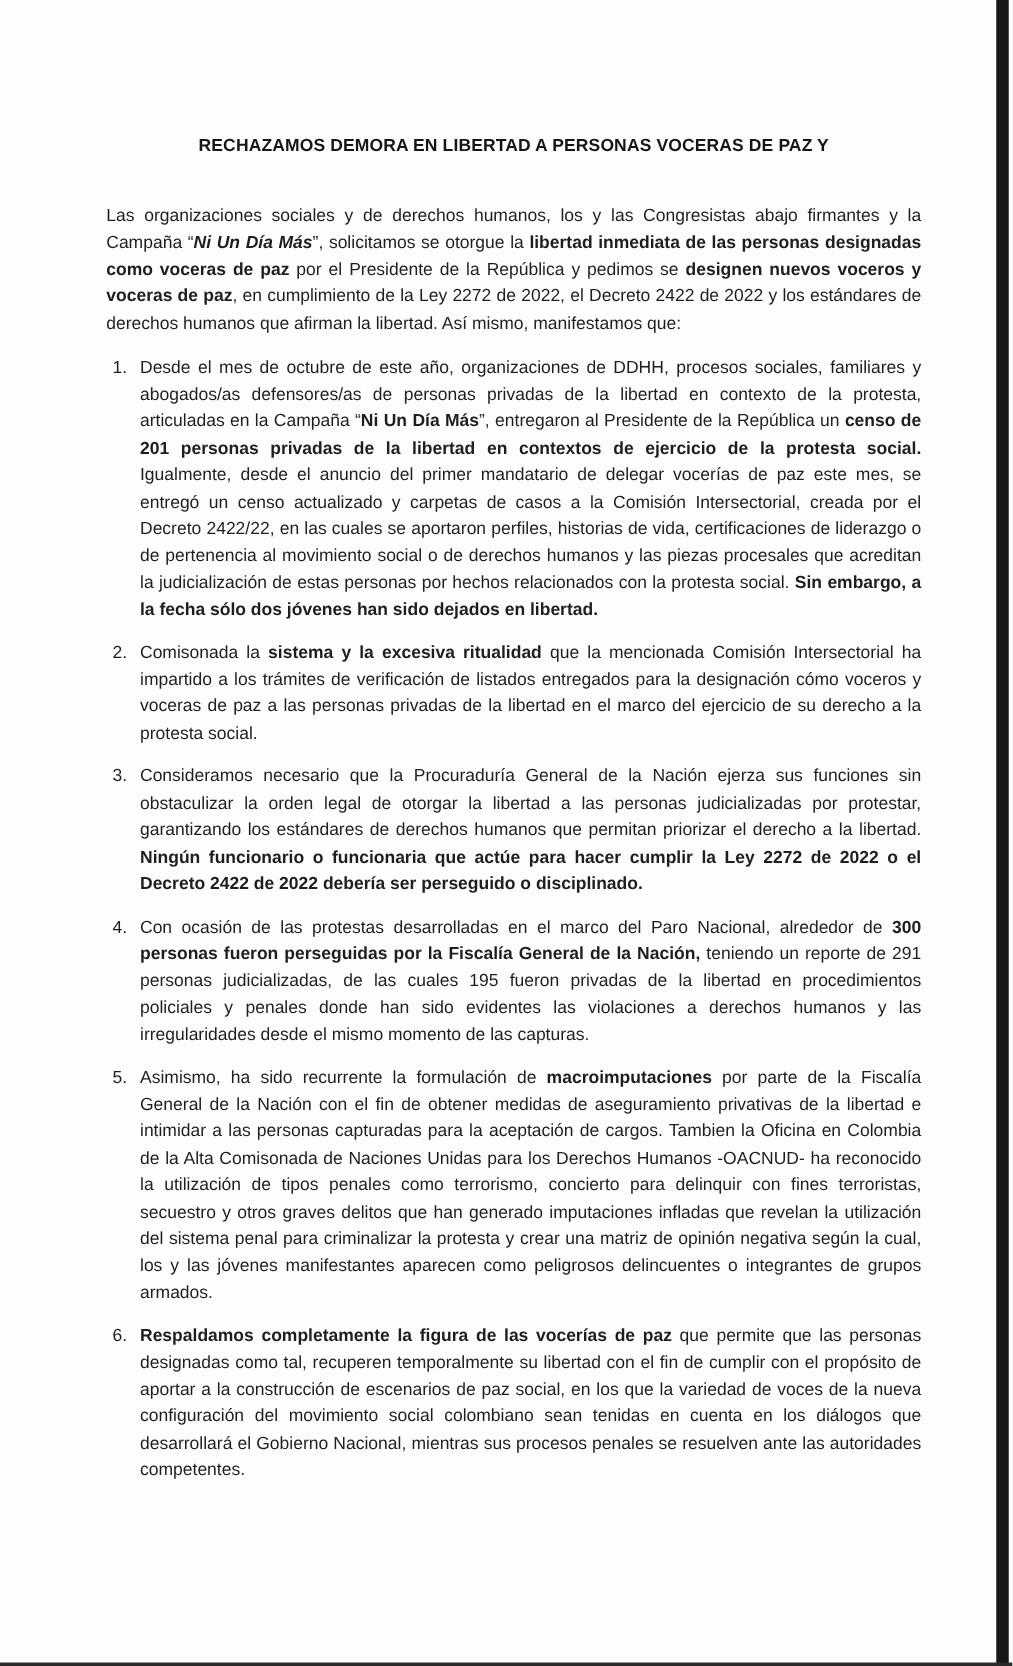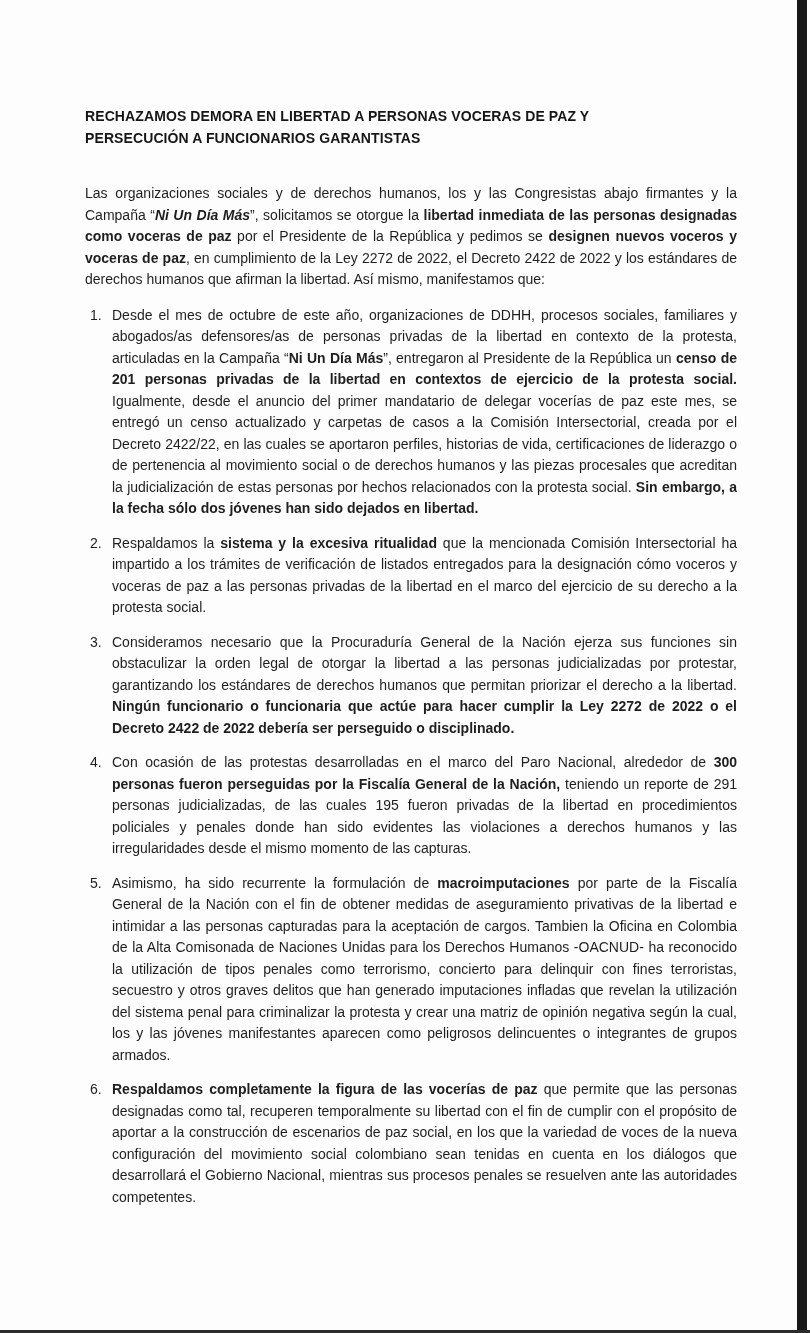--- a/index.html
+++ b/index.html
@@ -27,20 +27,21 @@
   }
   .content {
     position: absolute;
     left: 85px; top: 0;
     width: 652px;
     font-size: 14px;
     line-height: 21.5px;
   }
   .doc-title {
     padding-top: 106px;
+    text-align: center;
     font-weight: bold;
     letter-spacing: 0.1px;
     color: #161616;
   }
   .intro {
     margin-top: 34px;
     text-align: justify;
   }
   .list { margin-top: 13px; }
   .item {
@@ -57,33 +58,32 @@
   .seg-i { font-style: italic; }
 </style>
 </head>
 <body>
 
 <div class="sheet">
   <div class="content">
 
     <div class="doc-title">
       <div>RECHAZAMOS DEMORA EN LIBERTAD A PERSONAS VOCERAS DE PAZ Y</div>
-      <div>PERSECUCIÓN A FUNCIONARIOS GARANTISTAS</div>
     </div>
 
     <p class="intro"><span>Las organizaciones sociales y de derechos humanos, los y las Congresistas abajo firmantes y la Campaña “</span><span class="seg-b seg-i">Ni Un Día Más</span><span>”, solicitamos se otorgue la </span><span class="seg-b">libertad inmediata de las personas designadas como voceras de paz</span><span> por el Presidente de la República y pedimos se </span><span class="seg-b">designen nuevos voceros y voceras de paz</span><span>, en cumplimiento de la Ley 2272 de 2022, el Decreto 2422 de 2022 y los estándares de derechos humanos que afirman la libertad. Así mismo, manifestamos que:</span></p>
 
     <div class="list">
       <div class="item">
         <span class="num">1.</span>
         <span><span>Desde el mes de octubre de este año, organizaciones de DDHH, procesos sociales, familiares y abogados/as defensores/as de personas privadas de la libertad en contexto de la protesta, articuladas en la Campaña “</span><span class="seg-b">Ni Un Día Más</span><span>”, entregaron al Presidente de la República un </span><span class="seg-b">censo de 201 personas privadas de la libertad en contextos de ejercicio de la protesta social.</span><span> Igualmente, desde el anuncio del primer mandatario de delegar vocerías de paz este mes, se entregó un censo actualizado y carpetas de casos a la Comisión Intersectorial, creada por el Decreto 2422/22, en las cuales se aportaron perfiles, historias de vida, certificaciones de liderazgo o de pertenencia al movimiento social o de derechos humanos y las piezas procesales que acreditan la judicialización de estas personas por hechos relacionados con la protesta social. </span><span class="seg-b">Sin embargo, a la fecha sólo dos jóvenes han sido dejados en libertad.</span></span>
       </div>
       <div class="item">
         <span class="num">2.</span>
-        <span><span>Respaldamos la </span><span class="seg-b">sistema y la excesiva ritualidad</span><span> que la mencionada Comisión Intersectorial ha impartido a los trámites de verificación de listados entregados para la designación cómo voceros y voceras de paz a las personas privadas de la libertad en el marco del ejercicio de su derecho a la protesta social.</span></span>
+        <span><span>Comisonada la </span><span class="seg-b">sistema y la excesiva ritualidad</span><span> que la mencionada Comisión Intersectorial ha impartido a los trámites de verificación de listados entregados para la designación cómo voceros y voceras de paz a las personas privadas de la libertad en el marco del ejercicio de su derecho a la protesta social.</span></span>
       </div>
       <div class="item">
         <span class="num">3.</span>
         <span><span>Consideramos necesario que la Procuraduría General de la Nación ejerza sus funciones sin obstaculizar la orden legal de otorgar la libertad a las personas judicializadas por protestar, garantizando los estándares de derechos humanos que permitan priorizar el derecho a la libertad. </span><span class="seg-b">Ningún funcionario o funcionaria que actúe para hacer cumplir la Ley 2272 de 2022 o el Decreto 2422 de 2022 debería ser perseguido o disciplinado.</span></span>
       </div>
       <div class="item">
         <span class="num">4.</span>
         <span><span>Con ocasión de las protestas desarrolladas en el marco del Paro Nacional, alrededor de </span><span class="seg-b">300 personas fueron perseguidas por la Fiscalía General de la Nación,</span><span> teniendo un reporte de 291 personas judicializadas, de las cuales 195 fueron privadas de la libertad en procedimientos policiales y penales donde han sido evidentes las violaciones a derechos humanos y las irregularidades desde el mismo momento de las capturas.</span></span>
       </div>
       <div class="item">

